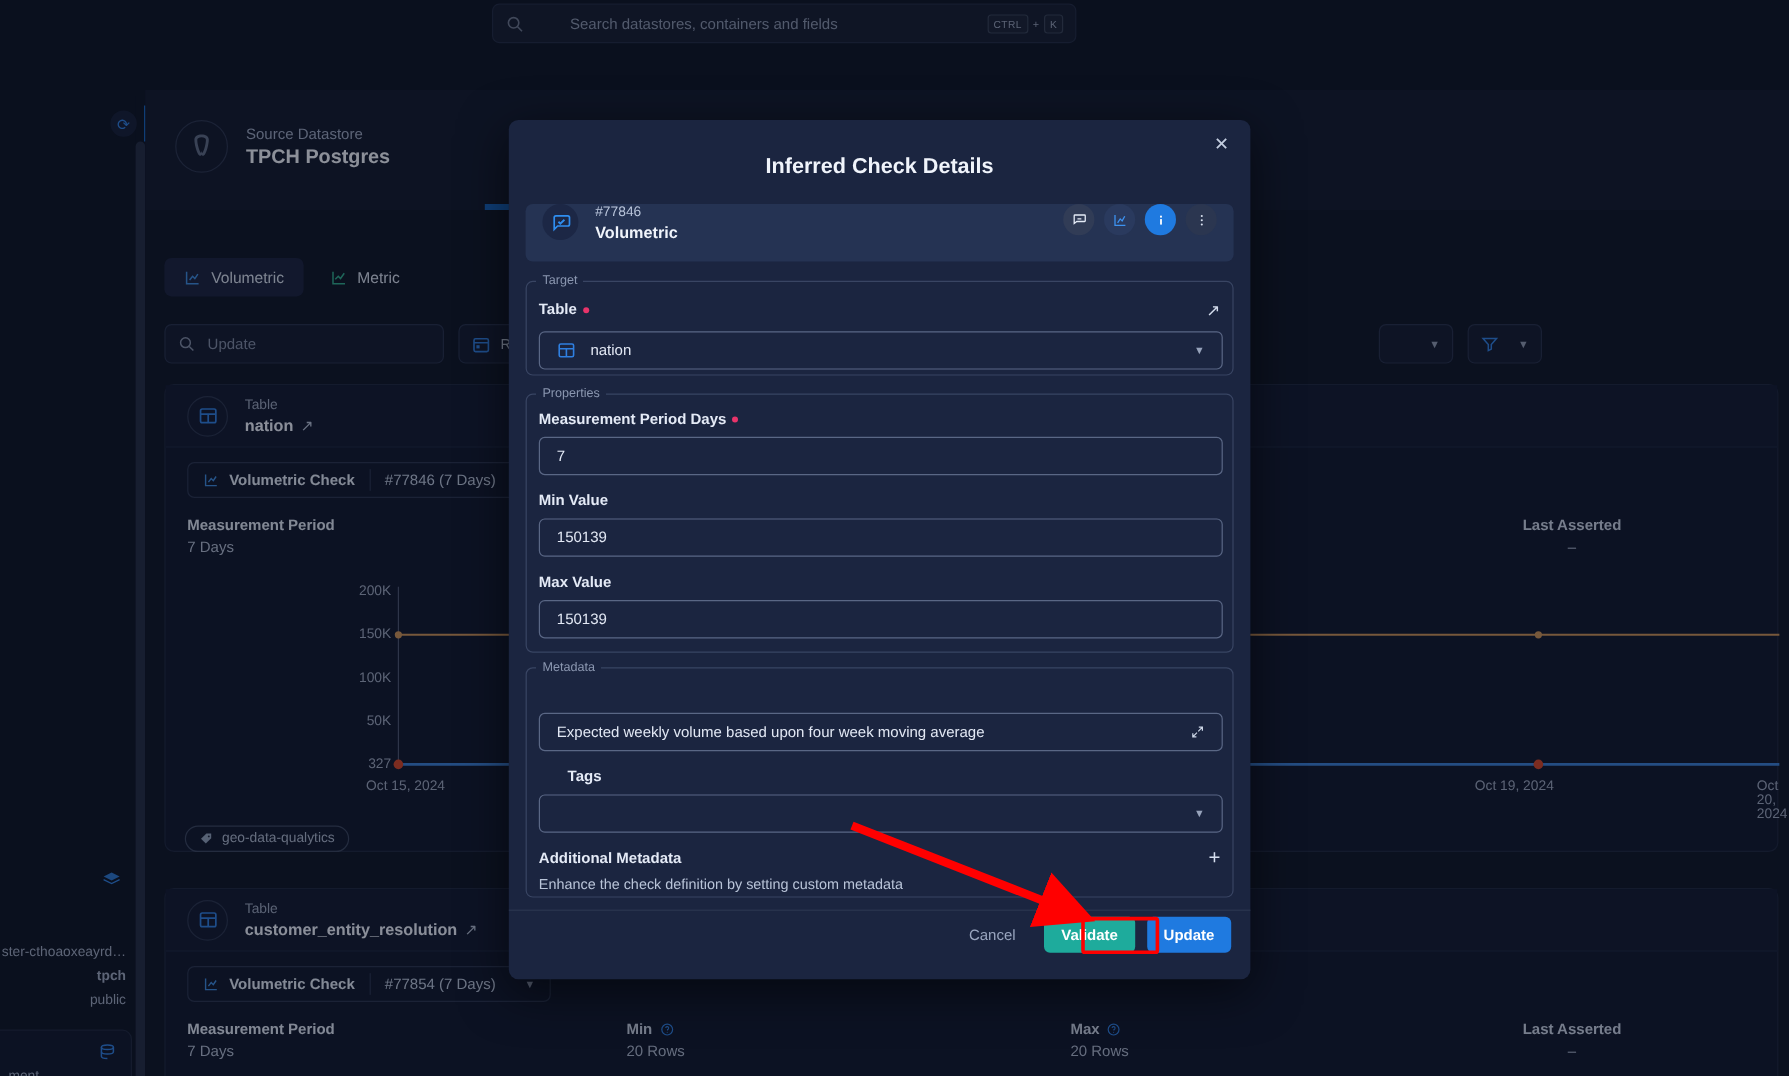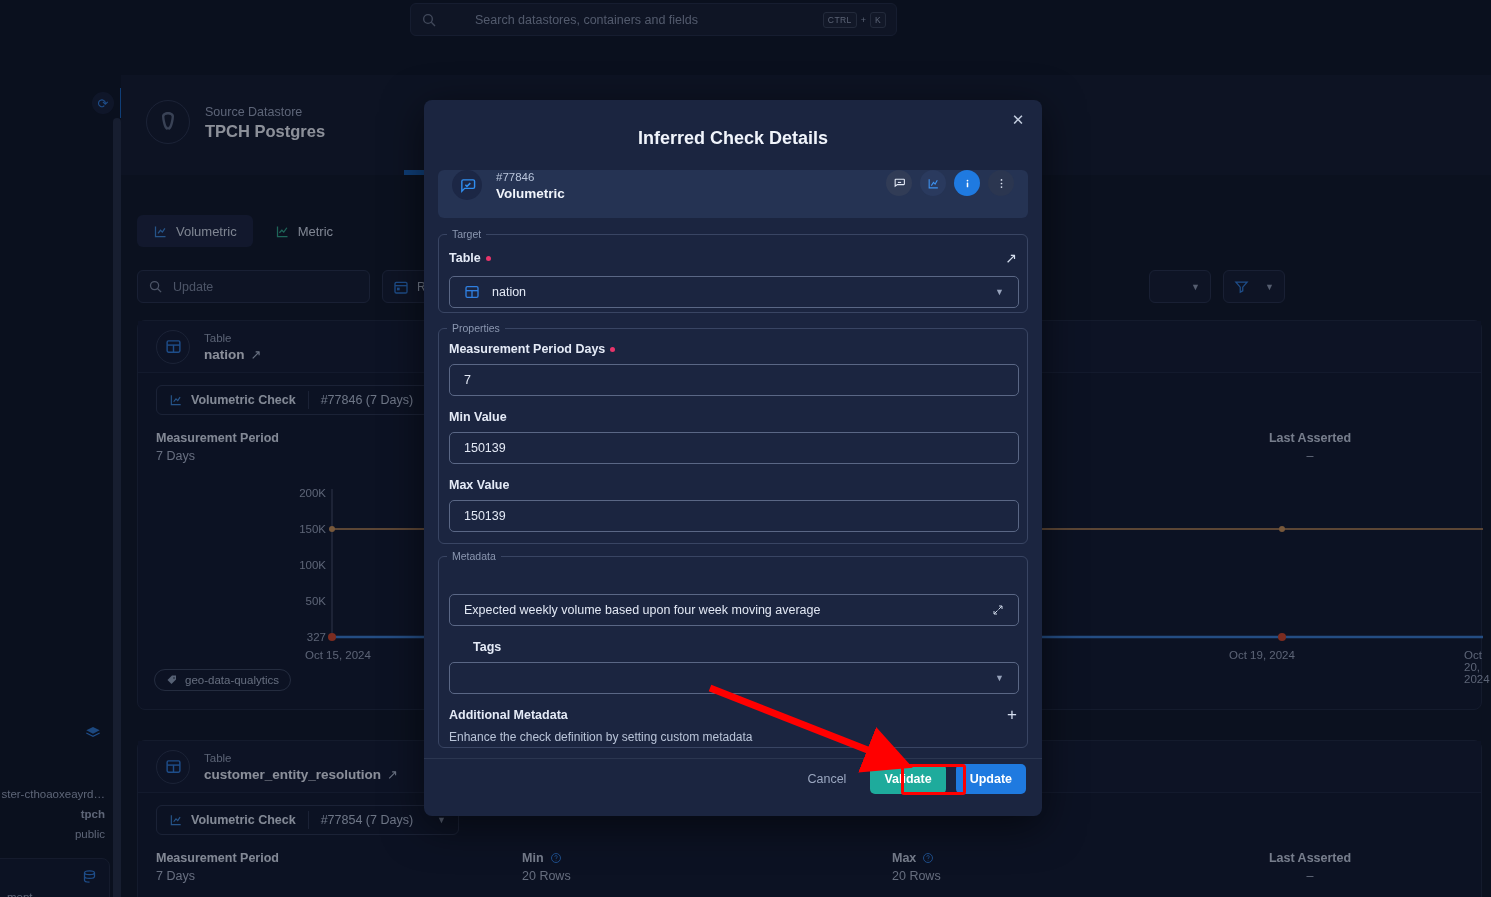--- a/index.html
+++ b/index.html
@@ -373,21 +373,21 @@
           <circle cx="1144" cy="156" r="4" fill="#d0462a"></circle>
           <circle cx="1379" cy="156" r="4" fill="#d0462a"></circle>
         </svg>
 
         <div class="xlab" style="left:167px; top:168px;">Oct 15, 2024</div>
         <div class="xlab" style="left:400px; top:168px;">Oct 16, 2024</div>
         <div class="xlab" style="left:1091px; top:168px;">Oct 19, 2024</div>
         <div class="xlab" style="left:1326px; top:168px;">Oct 20, 2024</div>
       </div>
 
-      <div style="position:absolute; left:16px; top:348px;">
+      <div style="position:absolute; left:16px; top:367px;">
         <span class="tagchip">
           <svg width="12" height="12" viewBox="0 0 24 24" fill="#8fa0bb">
             <path d="M3 12l9-9h8v8l-9 9z"></path>
               <circle cx="16" cy="8" r="1.6" fill="#1a2338"></circle>
           </svg>
           <span>geo-data-qualytics</span>
         </span>
       </div>
     </div>
 

